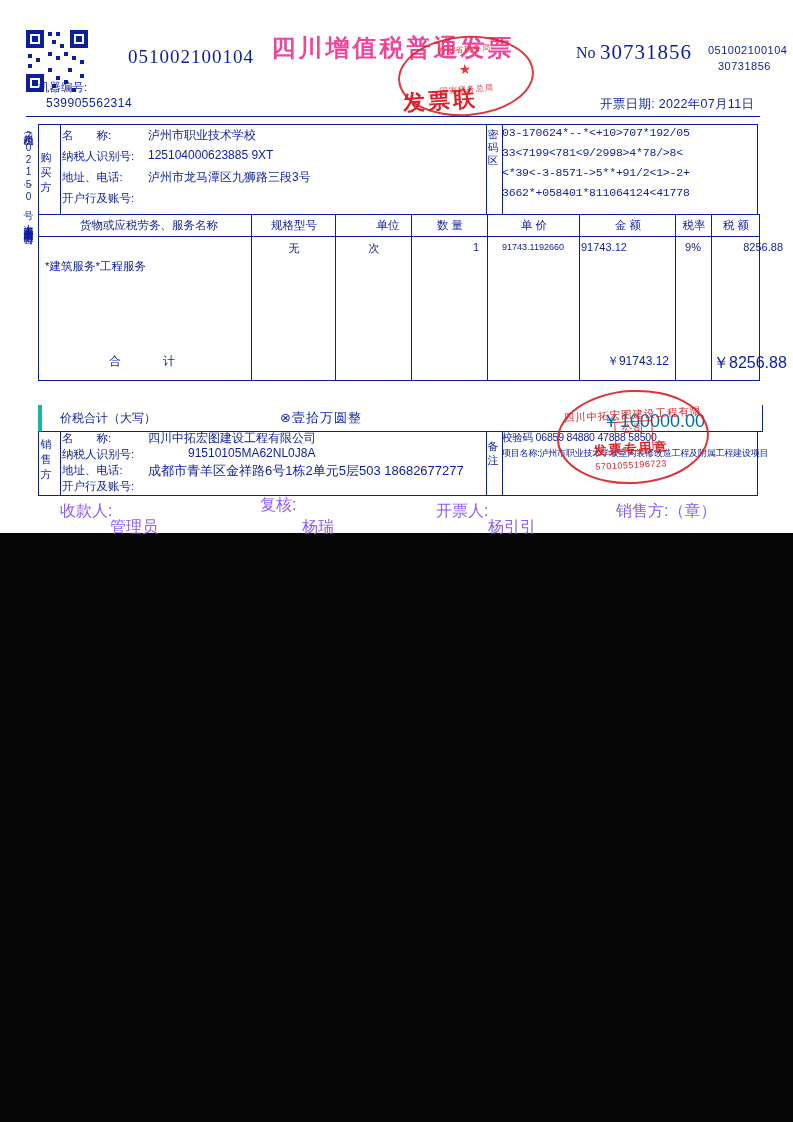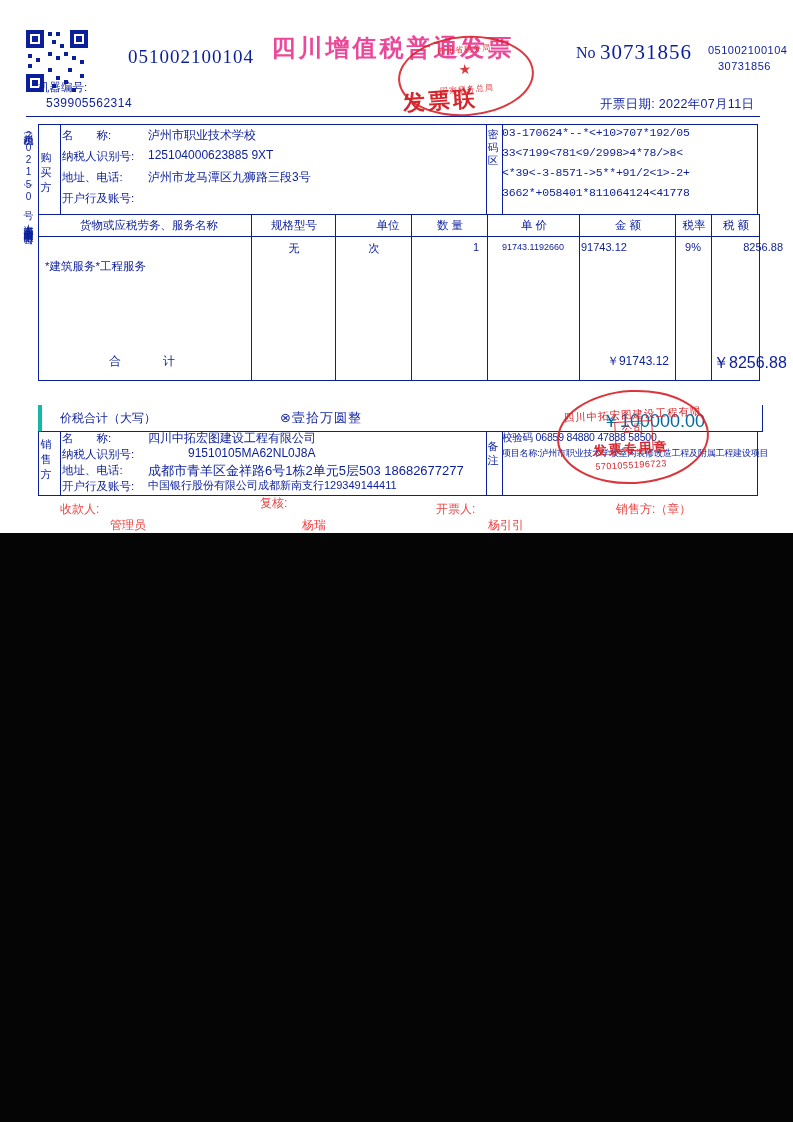--- a/index.html
+++ b/index.html
@@ -64,21 +64,21 @@
 
   
   .seller-box{position:absolute;left:30px;top:423px;width:440px;height:64px;}
   .remark-box{position:absolute;left:478px;top:423px;width:272px;height:64px;}
   .remark-vlabel{position:absolute;left:0;top:8px;width:14px;font-size:11px;line-height:14px;color:#0b1e9c;text-align:center;}
 
   .grid-line{position:absolute;background:#0b1e9c;}
 
   
   .footer{position:absolute;left:30px;top:487px;width:720px;height:30px;}
-  .f-item{position:absolute;font-size:12px;color:#ef4444;white-space:nowrap;}
+  .f-item{position:absolute;font-size:16px;color:#8b5cf6;white-space:nowrap;}
 
   
   .seal-round{position:absolute;left:549px;top:382px;width:148px;height:90px;border:2px solid #d8242b;border-radius:50%;opacity:.92;transform:rotate(-3deg);}
   .seal-round .inner{position:absolute;left:50%;top:48%;margin-left:-18px;margin-top:-14px;width:36px;height:28px;border:1px solid #d8242b;}
   .seal-r-top{position:absolute;left:555px;top:400px;width:140px;text-align:center;font-size:10.5px;color:#d8242b;letter-spacing:1px;transform:rotate(-3deg);}
   .seal-r-mid{position:absolute;left:553px;top:432px;width:140px;text-align:center;font-size:13px;color:#d8242b;letter-spacing:2px;transform:rotate(-3deg);font-weight:bold;}
   .seal-r-bot{position:absolute;left:553px;top:452px;width:140px;text-align:center;font-size:9px;color:#d8242b;letter-spacing:0.5px;transform:rotate(-3deg);}
 </style>
 </head>
 <body>
@@ -205,21 +205,20 @@
 
   <div class="seller-box">
     <div class="vlabel" style="left:0;top:6px;">销售方</div>
     <div class="row" style="left:24px;top:0px;">名　　称:</div>
     <div class="row rval" style="left:110px;top:-1px;">四川中拓宏图建设工程有限公司</div>
     <div class="row" style="left:24px;top:16px;">纳税人识别号:</div>
     <div class="row rval" style="left:110px;top:15px;margin-left:40px;">91510105MA62NL0J8A</div>
     <div class="row" style="left:24px;top:32px;">地址、电话:</div>
     <div class="row rval" style="left:110px;top:31px;font-size:13px;">成都市青羊区金祥路6号1栋2单元5层503 18682677277</div>
     <div class="row" style="left:24px;top:48px;">开户行及账号:</div>
-    <div class="row rval" style="left:110px;top:47px;font-size:11px;">中国银行股份有限公司成都新南支行129349144411</div>
   </div>
 
   <div class="remark-box">
     <div class="remark-vlabel">备注</div>
     <div class="code-line" style="left:16px;top:0px;font-size:10.5px;font-family:'Liberation Sans',sans-serif;">校验码 06859 84880 47888 58500</div>
     <div class="code-line" style="left:16px;top:16px;font-size:9px;font-family:'Liberation Sans',sans-serif;">项目名称:泸州市职业技术学校室内装修改造工程及附属工程建设项目</div>
   </div>
 
   <div class="seal-round">
       <div class="inner"></div>

